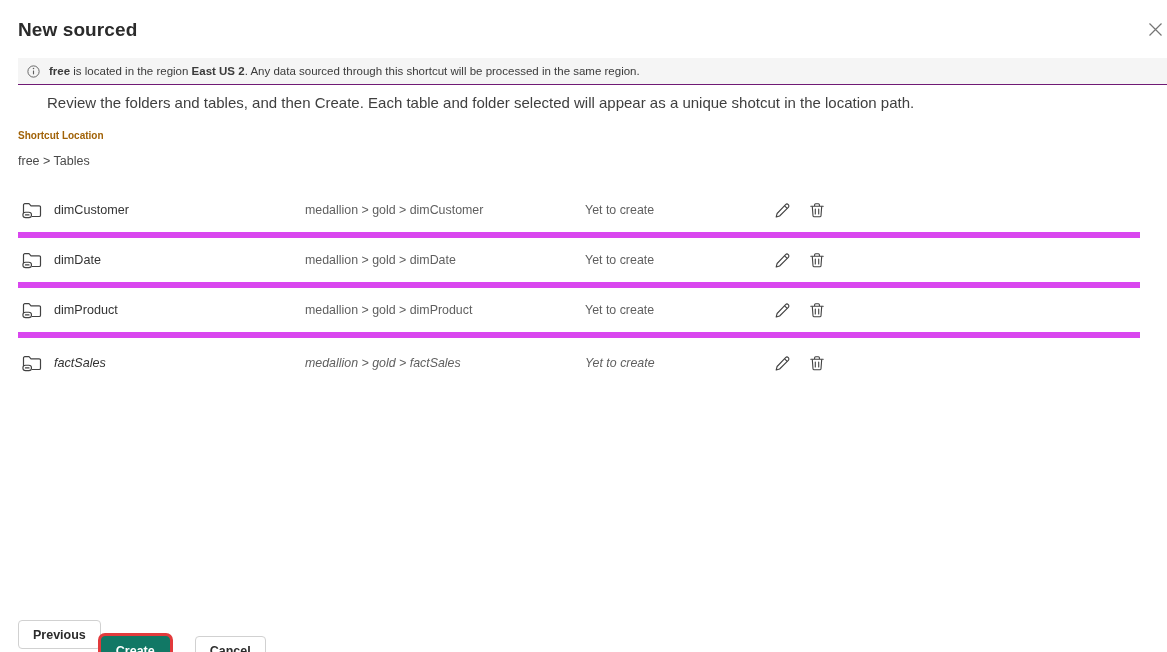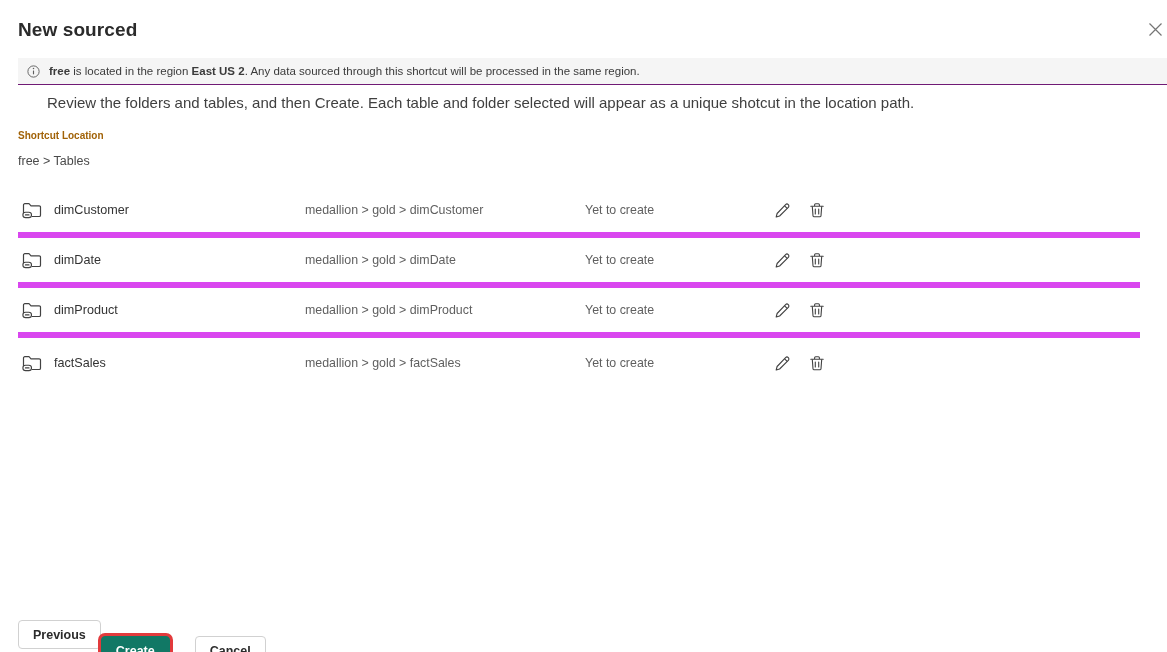--- a/index.html
+++ b/index.html
@@ -103,21 +103,21 @@
   .th {
     font-size: 12.8px;
     font-weight: 700;
     color: #2b2b2b;
   }
   .th.name { padding-left: 4px; }
   .trow {
     height: 50px;
     border-bottom: 6px solid #d946ef;
   }
-  .trow:last-child { border-bottom: none; }
+  .trow:last-child { border-bottom: none; font-style: italic; }
   .name-cell {
     display: flex;
     align-items: center;
     gap: 11px;
     padding-left: 4px;
   }
   .row-name {
     font-size: 12.6px;
     color: #333;
   }

